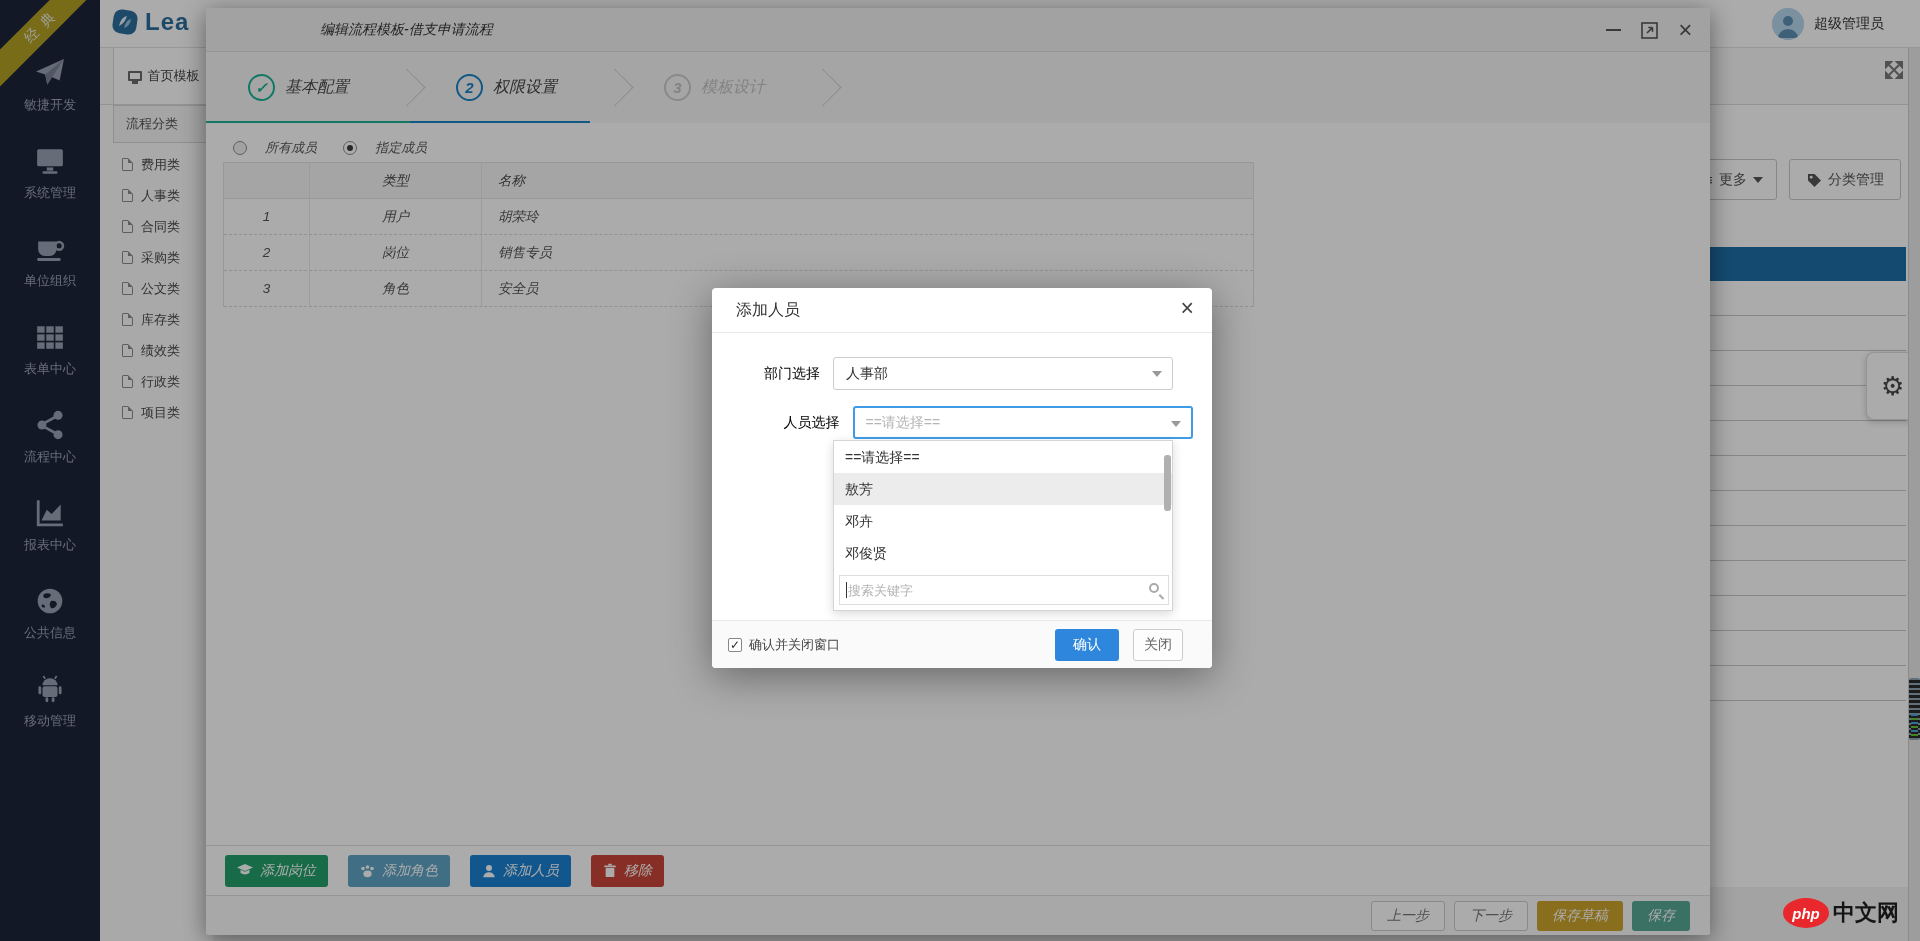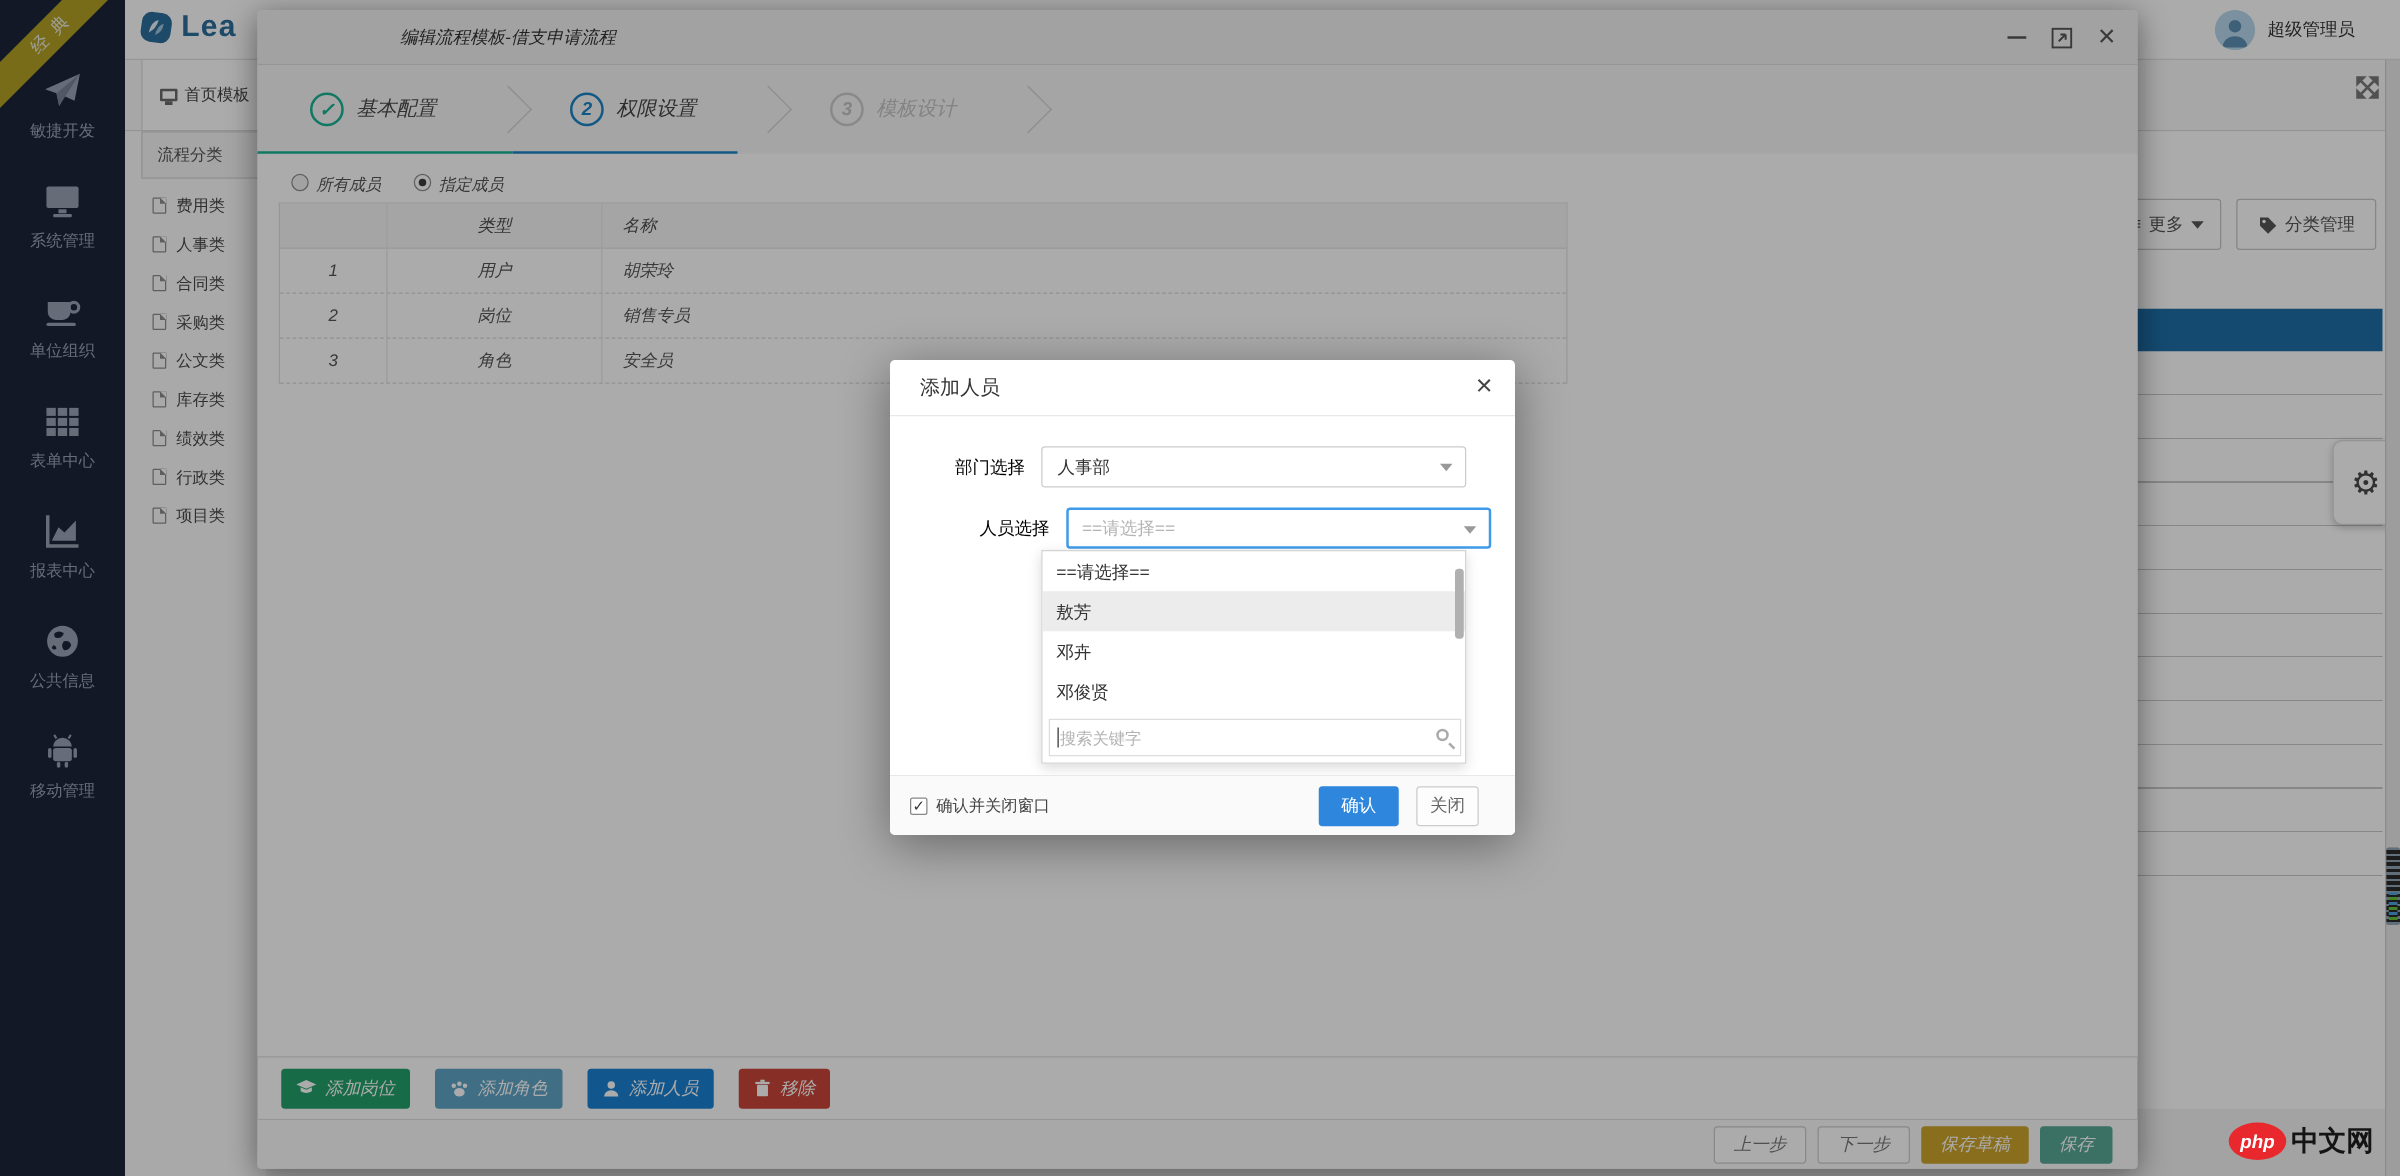--- a/index.html
+++ b/index.html
@@ -79,21 +79,21 @@
   .step.pending .step-label{color:#c3c3c3;}
   .step-label{font-size:16px;}
   .step-sep{width:27px;height:27px;border-top:1px solid #d2d2d2;border-right:1px solid #d2d2d2;transform:rotate(45deg);
             margin:0 36px 0 44px;flex:0 0 auto;}
   .underline{position:absolute;bottom:-1px;left:0;height:3px;}
   .ul-green{width:204px;background:#1ab394;}
   .ul-blue{left:204px;width:180px;background:#1c84c6;}
 
   .dlg-content{position:absolute;left:0;top:115px;width:1504px;height:722px;background:#fff;}
   .radio-row{position:absolute;left:27px;top:16px;display:flex;gap:26px;align-items:center;}
-  .radio{display:flex;gap:6px;font-size:13px;color:#555;cursor:pointer;}
+  .radio{display:flex;align-items:center;gap:18px;font-size:13px;color:#555;cursor:pointer;}
   .radio-dot{width:14px;height:14px;border-radius:50%;border:1px solid #8e8e8e;background:#f2f2f2;position:relative;}
   .radio.checked .radio-dot{background:#fff;}
   .radio.checked .radio-dot:after{content:"";position:absolute;left:3px;top:3px;width:6px;height:6px;border-radius:50%;background:#3c3c3c;}
 
   .ptable{position:absolute;left:17px;top:39px;width:1031px;border-left:1px solid #e3e3e3;border-right:1px solid #e3e3e3;border-top:1px solid #e3e3e3;}
   .trow{display:flex;height:36px;align-items:stretch;font-size:13.5px;color:#555;}
   .thead{background:#f7f7f7;border-bottom:1px solid #e3e3e3;color:#4c4c4c;}
   .tbody-row{border-bottom:1px dashed #d9d9d9;cursor:pointer;}
   .c1{width:86px;display:flex;align-items:center;justify-content:center;border-right:1px solid #e9e9e9;}
   .c2{width:172px;display:flex;align-items:center;justify-content:center;border-right:1px solid #e9e9e9;}
@@ -233,20 +233,31 @@
             <rect x="19" y="11.5" width="7" height="6"></rect>
           <rect x="2" y="19" width="7" height="6"></rect>
             <rect x="10.5" y="19" width="7" height="6"></rect>
             <rect x="19" y="19" width="7" height="6"></rect>
         </g>
       </svg>
       <span class="side-label">表单中心</span>
     </div>
     <div class="side-item">
       <svg width="30" height="30" viewBox="0 0 28 28">
+        <g fill="#99a1b3">
+          <circle cx="21.5" cy="5" r="4.2"></circle>
+            <circle cx="6.5" cy="14" r="4.2"></circle>
+            <circle cx="21.5" cy="23" r="4.2"></circle>
+          <path d="M9 12 L19 6.5 M9 16 L19 21.5" stroke="#99a1b3" stroke-width="2.6"></path>
+        </g>
+      </svg>
+      <span class="side-label">流程中心</span>
+    </div>
+    <div class="side-item">
+      <svg width="30" height="30" viewBox="0 0 28 28">
         <path d="M3 2 V25 H26" stroke="#99a1b3" stroke-width="2.6" fill="none"></path>
         <path d="M6 21 L11 11 L15.5 15 L24 6 V21 Z" fill="#99a1b3"></path>
       </svg>
       <span class="side-label">报表中心</span>
     </div>
     <div class="side-item">
       <svg width="30" height="30" viewBox="0 0 28 28">
         <circle cx="14" cy="14" r="11.5" fill="#99a1b3"></circle>
         <path d="M8 8 q3.5 -2.5 7 0 q-1 3.5 -4.5 3.5 q-3.5 0 -2.5 -3.5Z" fill="#1c2438"></path>
         <path d="M15 14 q4.5 -1 5.5 3 q-2 4.5 -5.5 3.5 q-2.5 -3 0 -6.5Z" fill="#1c2438"></path>

